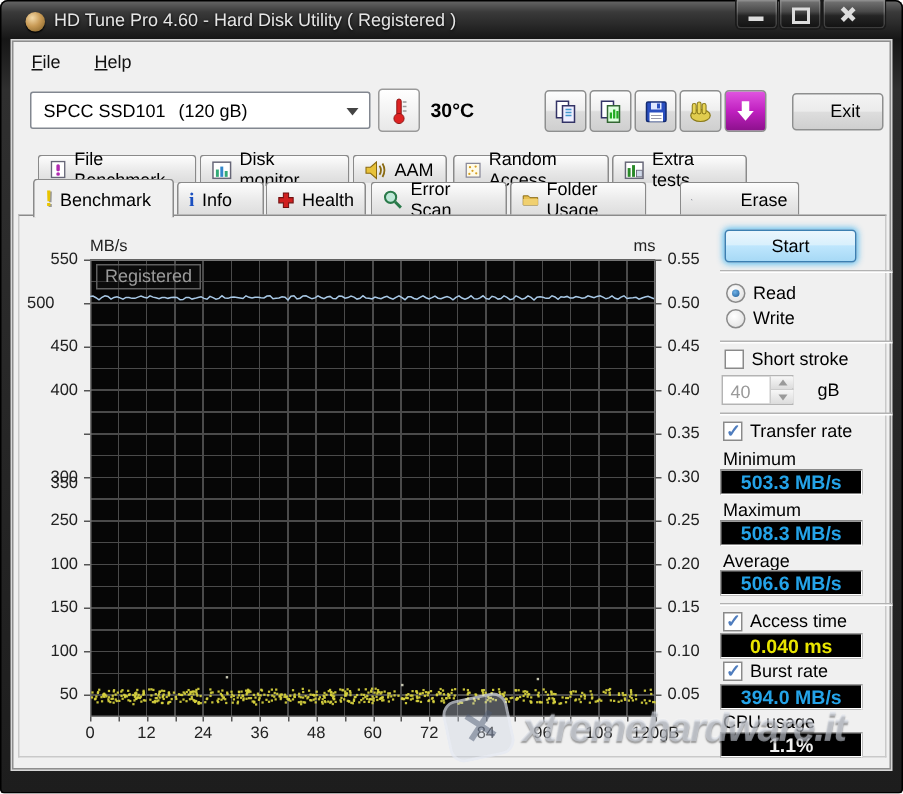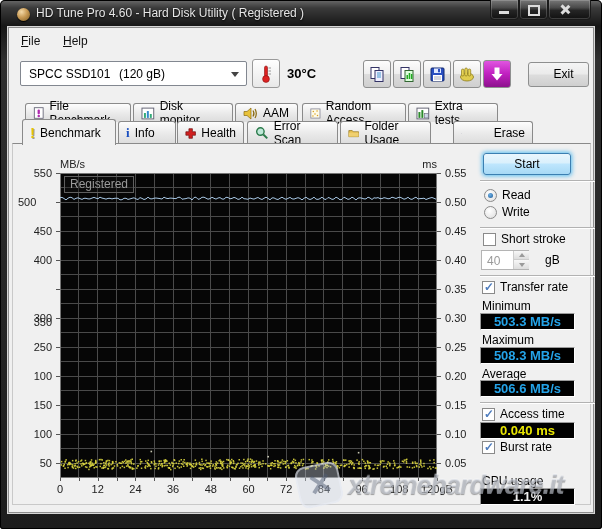--- a/index.html
+++ b/index.html
@@ -1061,20 +1061,21 @@
     <div class="ctlrow" style="left:473px;top:379px;">
       <span class="cb on"></span>
       <span>Access time</span>
     </div>
     <div class="vbox" style="top:394px;color:#e8e500;">0.040 ms</div>
 
     <div class="ctlrow" style="left:473px;top:412px;">
       <span class="cb on"></span>
       <span>Burst rate</span>
     </div>
+    <div class="vbox" style="top:428px;color:#24a3e8;">394.0 MB/s</div>
 
     <span class="plabel" style="left:473px;top:446px;">CPU usage</span>
     <div class="vbox" style="top:460px;color:#f0f0f0;">1.1%</div>
 
     <div class="watermark">
       <div class="wm-badge">
           <span>✕</span>
         </div>
       <span class="wm-text">xtremehardware.it</span>
     </div>

